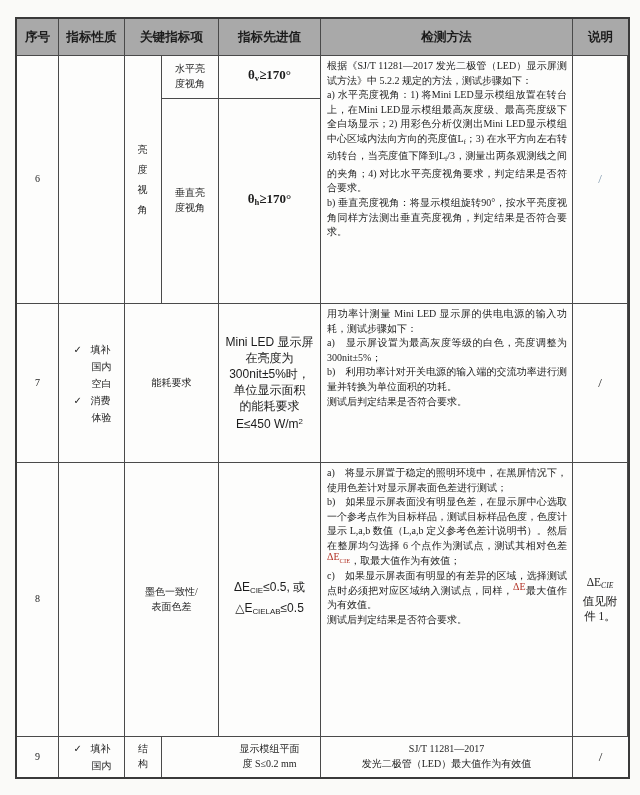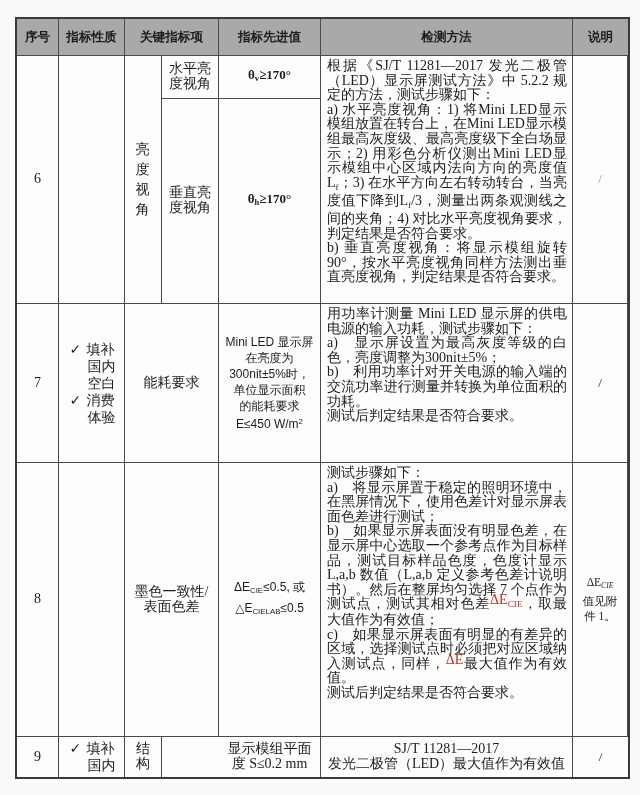--- a/index.html
+++ b/index.html
@@ -29,21 +29,21 @@
     grid-template-rows:37px 43px 205px 159px 274px 40px;
     border:2px solid var(--border-dark);
     background:#fdfdfc;
     box-sizing:content-box;
   }
   .cell{
     border-right:1px solid var(--border);
     border-bottom:1px solid var(--border);
     box-sizing:border-box;
     overflow:hidden;
-    font-size:14px;
+    font-size:10px;
     line-height:14.6px;
   }
   .no-r{border-right:none;}
   .no-b{border-bottom:none;}
   .hd{
     background:var(--header-bg);
     font-weight:bold;
     font-size:12.6px;
     display:flex;align-items:center;justify-content:center;
     text-align:center;
@@ -150,23 +150,22 @@
 
     <div class="cell mid a-no8">8</div>
     <div class="cell a-nat8"></div>
     <div class="cell mid pre a-itm8">墨色一致性/
 表面色差</div>
     <div class="cell mid sans value-cell a-val8">
         <div class="par"><span>ΔE</span><span class="s-sub">CIE</span><span>≤0.5, 或</span></div>
         <div class="par"><span>△E</span><span class="s-sub">CIELAB</span><span>≤0.5</span></div>
       </div>
     <div class="cell method a-met8">
-        <div class="par"><span>测试步骤如下：</span></div>
         <div class="par"><span>a)　将显示屏置于稳定的照明环境中，在黑屏情况下，使用色差计对显示屏表面色差进行测试；</span></div>
-        <div class="par"><span>b)　如果显示屏表面没有明显色差，在显示屏中心选取一个参考点作为目标样品，测试目标样品色度，色度计显示 L,a,b 数值（L,a,b 定义参考色差计说明书）。然后在整屏均匀选择 7 个点作为测试点，测试其相对色差</span><span class="s-redsup">ΔE</span><span class="s-redsupsub">CIE</span><span>，取最大值作为有效值；</span></div>
+        <div class="par"><span>b)　如果显示屏表面没有明显色差，在显示屏中心选取一个参考点作为目标样品，测试目标样品色度，色度计显示 L,a,b 数值（L,a,b 定义参考色差计说明书）。然后在整屏均匀选择 6 个点作为测试点，测试其相对色差</span><span class="s-redsup">ΔE</span><span class="s-redsupsub">CIE</span><span>，取最大值作为有效值；</span></div>
         <div class="par"><span>c)　如果显示屏表面有明显的有差异的区域，选择测试点时必须把对应区域纳入测试点，同样，</span><span class="s-redsup">ΔE</span><span>最大值作为有效值。</span></div>
         <div class="par"><span>测试后判定结果是否符合要求。</span></div>
       </div>
     <div class="cell mid note-cell a-not8">
         <div class="par"><span>ΔE</span><span class="s-sub-i">CIE</span></div>
         <div class="par"><span>值见附</span></div>
         <div class="par"><span>件 1。</span></div>
       </div>
 
     <div class="cell mid no-b a-no9">9</div>

